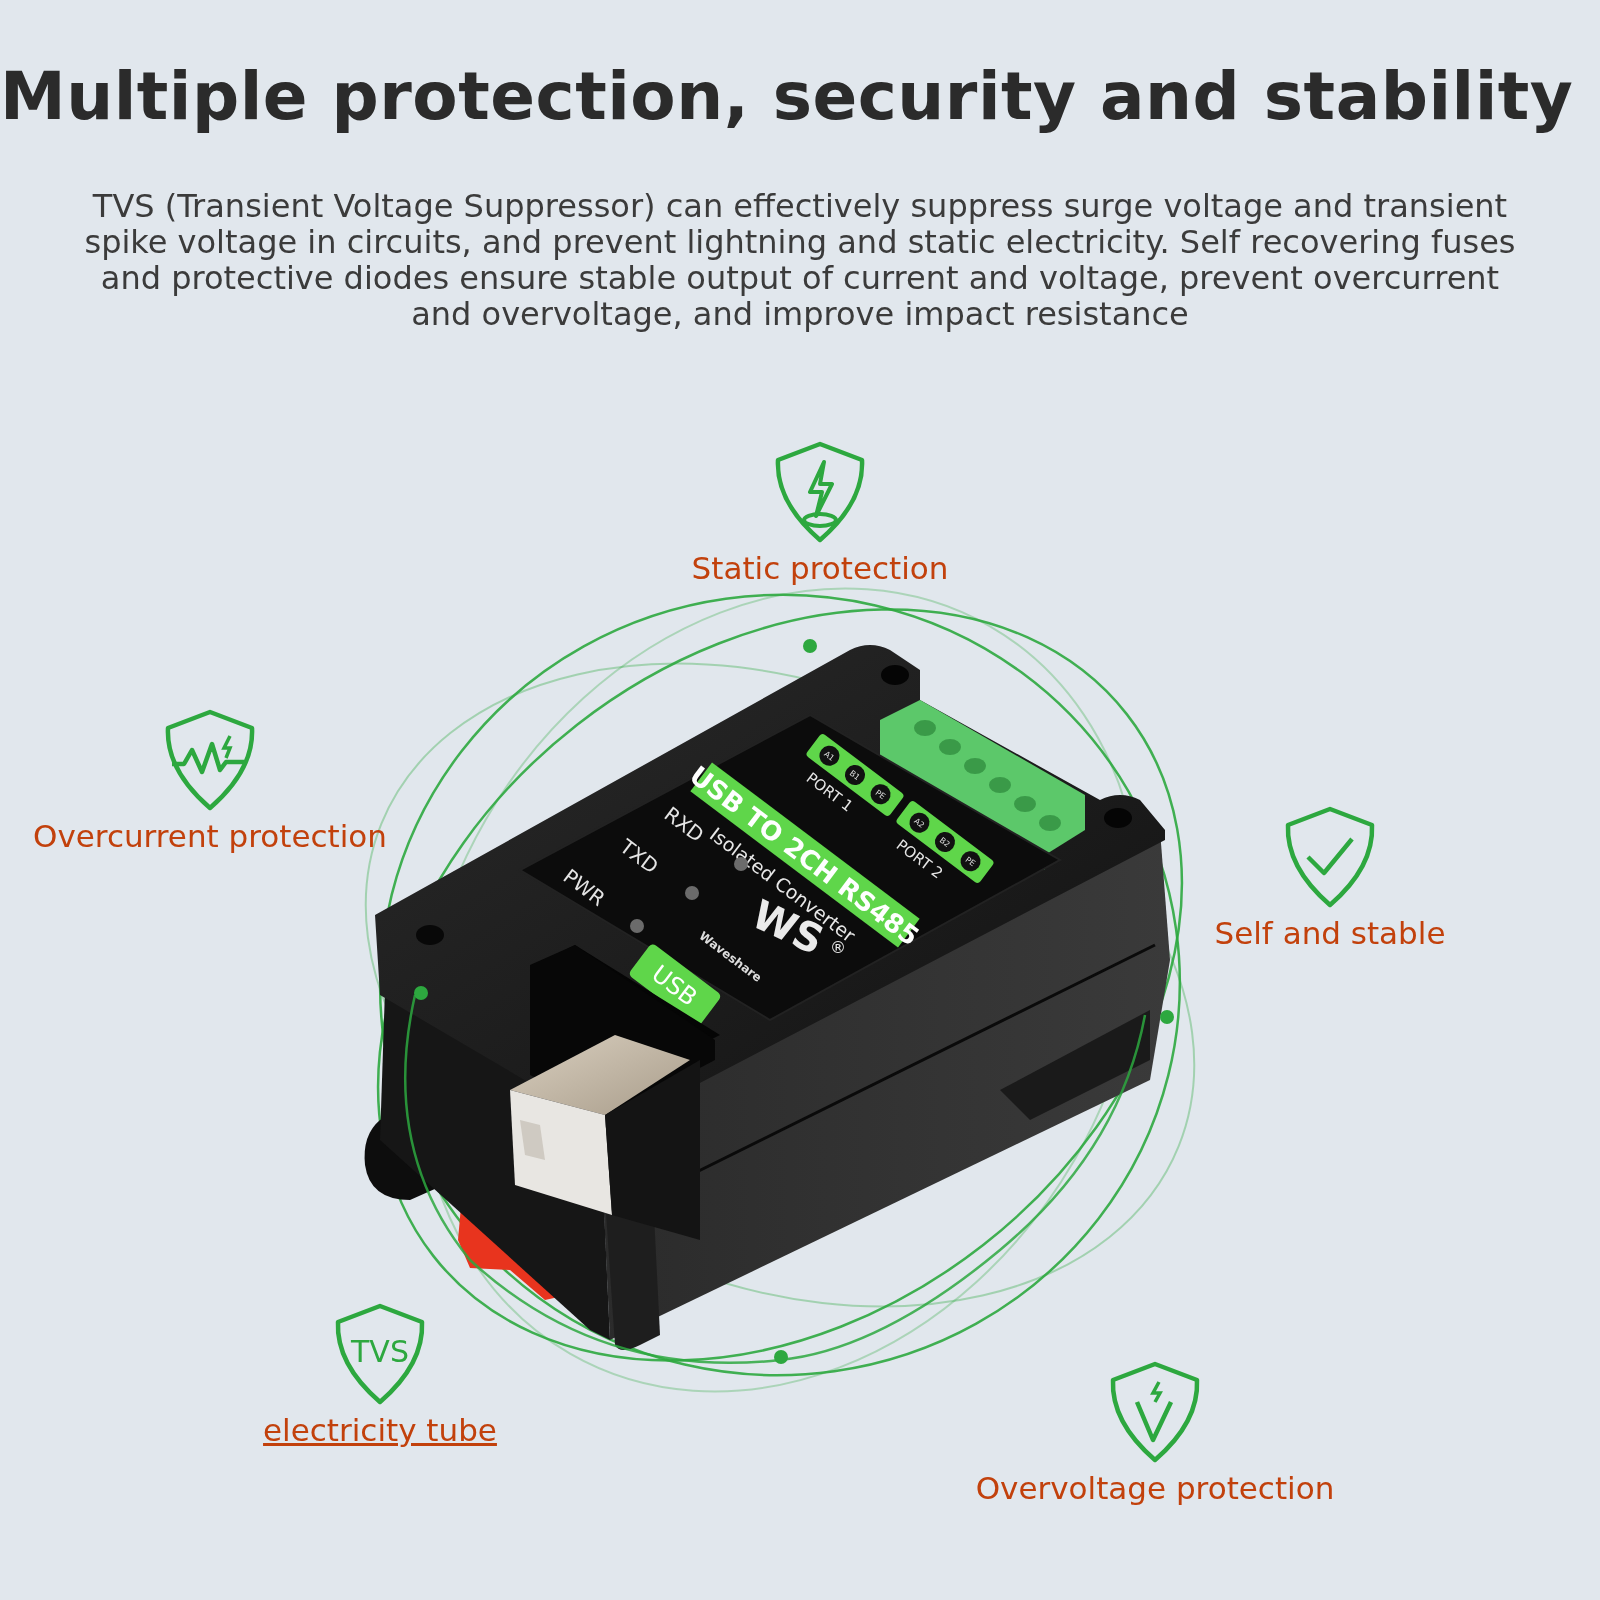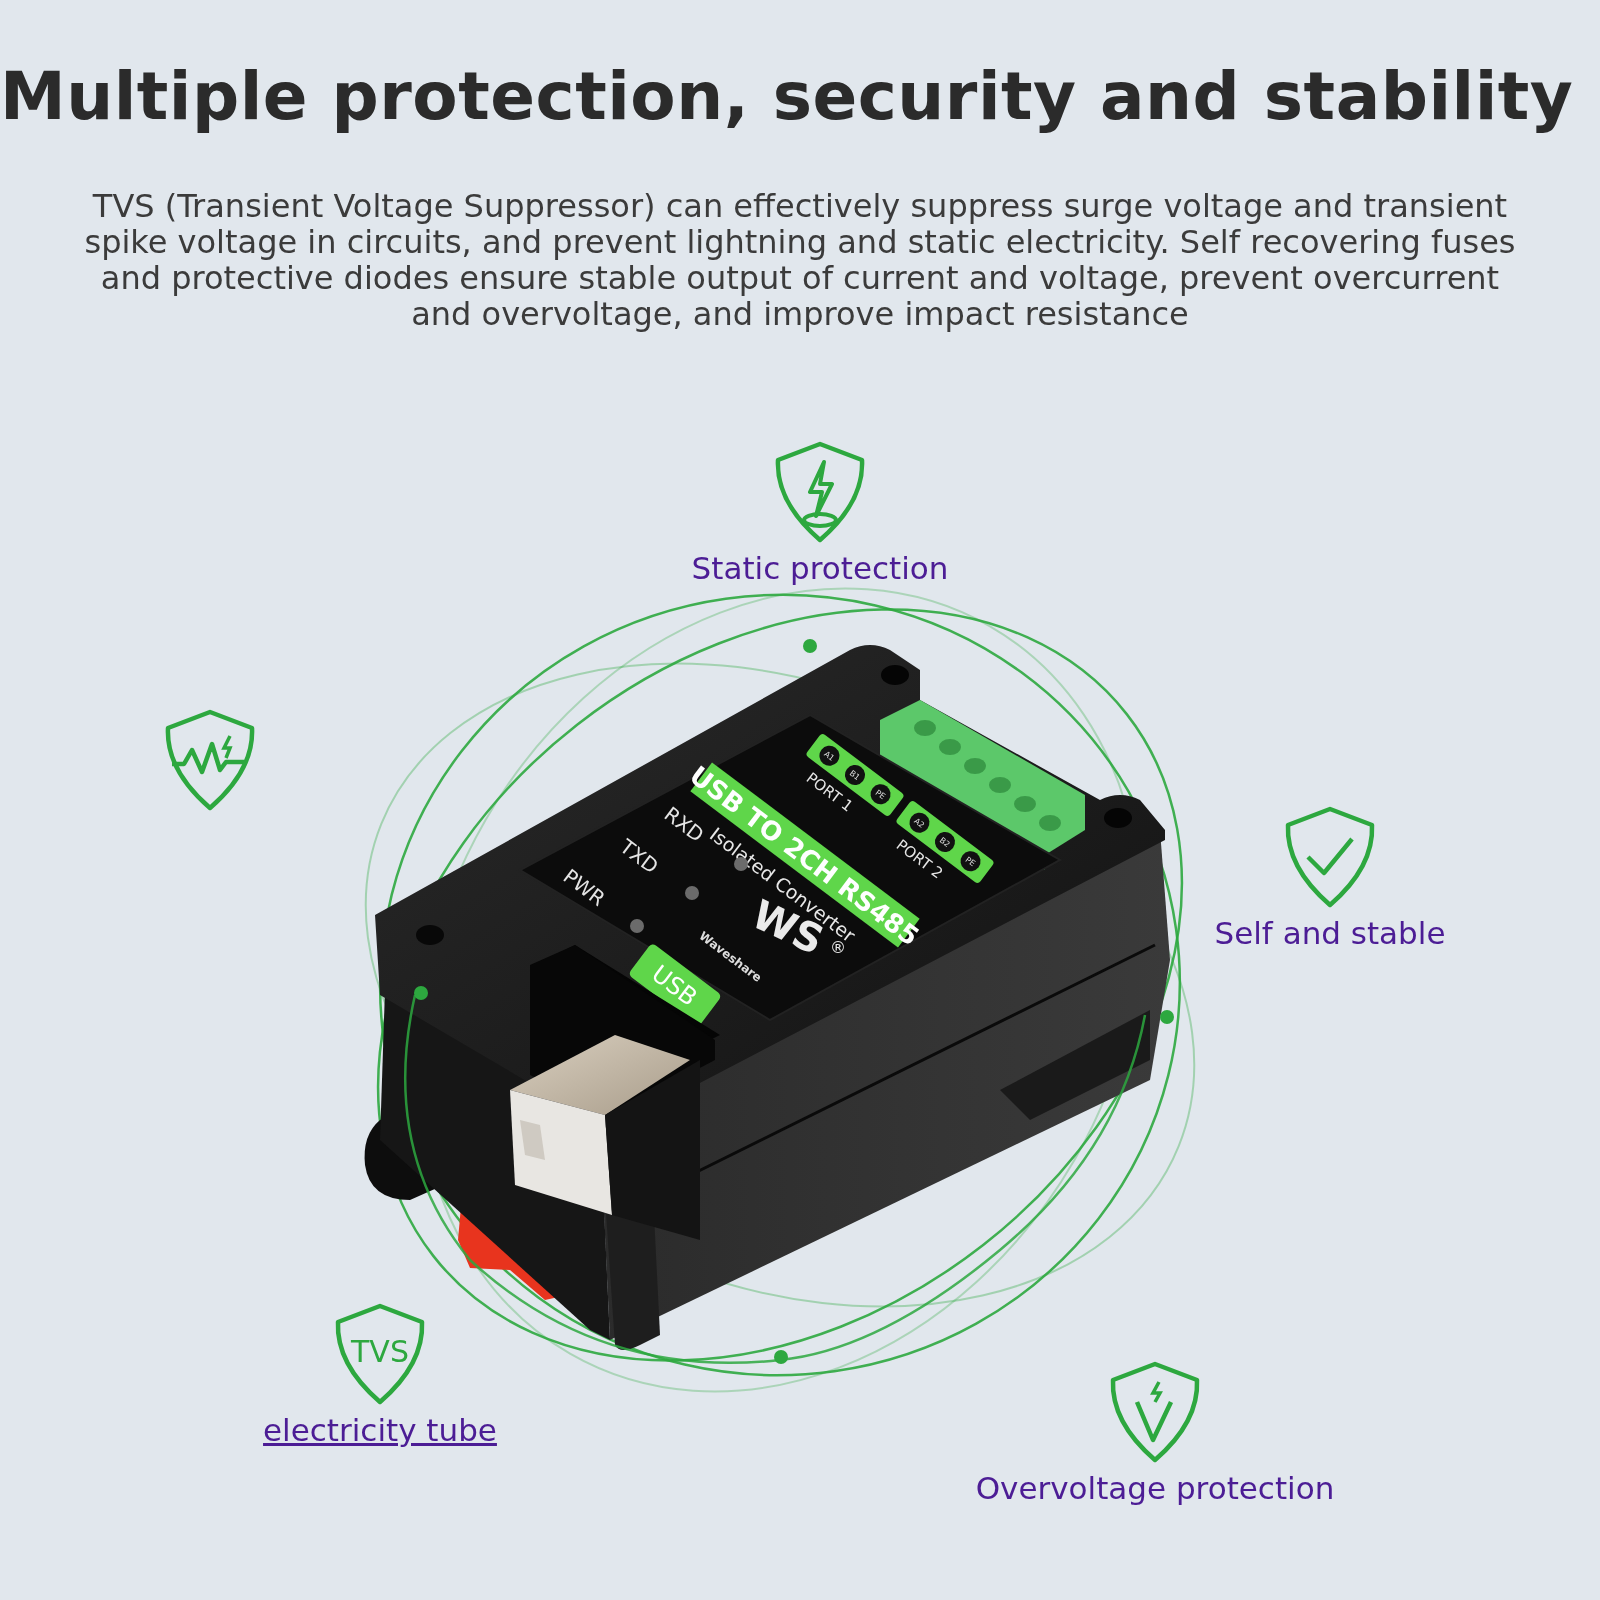--- a/index.html
+++ b/index.html
@@ -11,21 +11,21 @@
   .title {
     position:absolute; left:0; top:58px; width:1600px; text-align:left;
     font-size:66px; font-weight:bold; color:#2b2b2b; letter-spacing:0.5px;
     font-family:"DejaVu Sans", sans-serif;
   }
   .desc {
     position:absolute; left:70px; top:188px; width:1460px; text-align:center;
     font-size:32px; line-height:36px; color:#3b3b3b;
     font-family:"DejaVu Sans", sans-serif;
   }
-  .feature { position:absolute; text-align:center; color:#4c1d95; }
+  .feature { position:absolute; text-align:center; color:#c2410c; }
   .feature .label {
     font-size:31px; line-height:36px; white-space:nowrap;
     font-family:"DejaVu Sans", sans-serif;
   }
   .feature svg { display:block; margin:0 auto 6px auto; }
   #orbits { position:absolute; left:0; top:0; }
   #device { position:absolute; left:0; top:0; }
 </style>
 </head>
 <body>
@@ -175,20 +175,21 @@
   </svg>
   <div class="label">Static protection</div>
 </div>
 
 <div class="feature" style="left:30px; top:708px; width:360px;">
   <svg width="100" height="104" viewBox="0 0 100 104">
     <path d="M50,4 L92,20 Q94,62 50,100 Q6,62 8,20 Z" fill="none" stroke="#2da83f" stroke-width="4.5" stroke-linejoin="round"></path>
     <polyline points="12,56 24,56 32,42 42,64 52,36 60,62 66,54 84,54" fill="none" stroke="#2da83f" stroke-width="4.5" stroke-linejoin="round"></polyline>
     <path d="M70,28 L64,40 L70,40 L66,50" fill="none" stroke="#2da83f" stroke-width="3.5"></path>
   </svg>
+  <div class="label">Overcurrent protection</div>
 </div>
 
 <div class="feature" style="left:1190px; top:805px; width:280px;">
   <svg width="100" height="104" viewBox="0 0 100 104">
     <path d="M50,4 L92,20 Q94,62 50,100 Q6,62 8,20 Z" fill="none" stroke="#2da83f" stroke-width="4.5" stroke-linejoin="round"></path>
     <polyline points="28,52 44,68 72,34" fill="none" stroke="#2da83f" stroke-width="4.5" stroke-linejoin="round"></polyline>
   </svg>
   <div class="label">Self and stable</div>
 </div>
 

